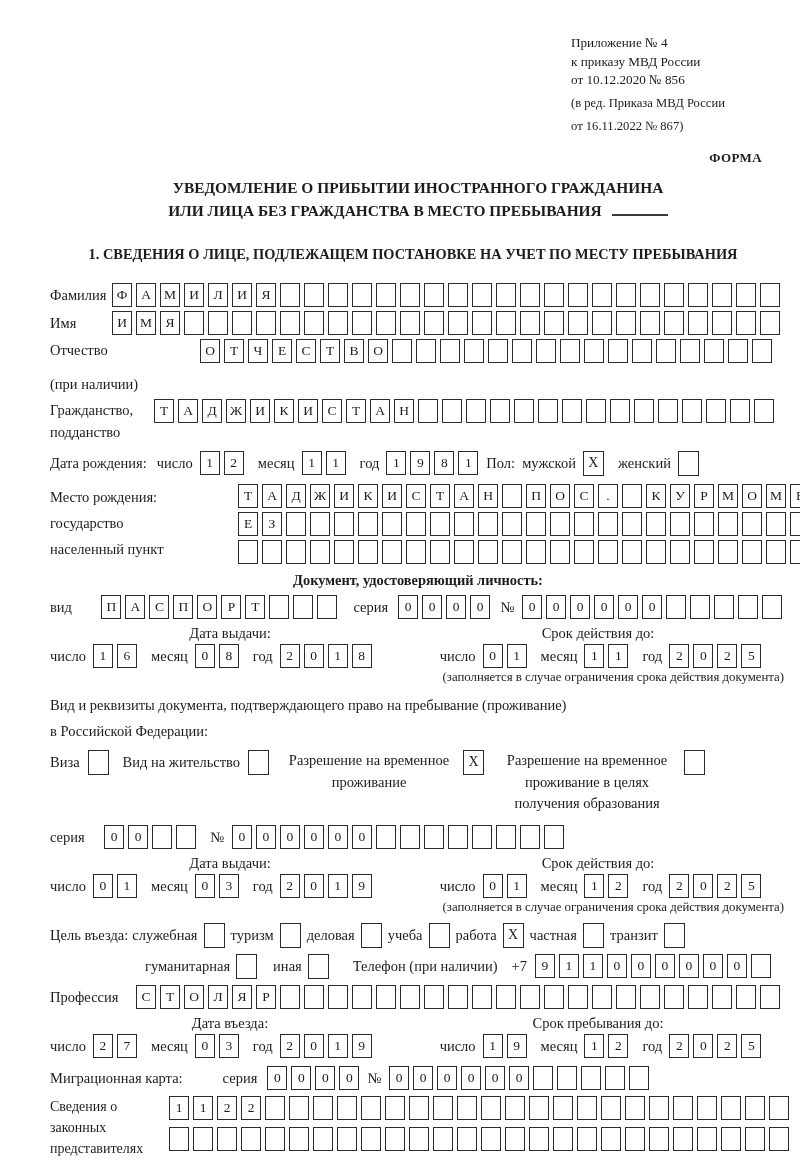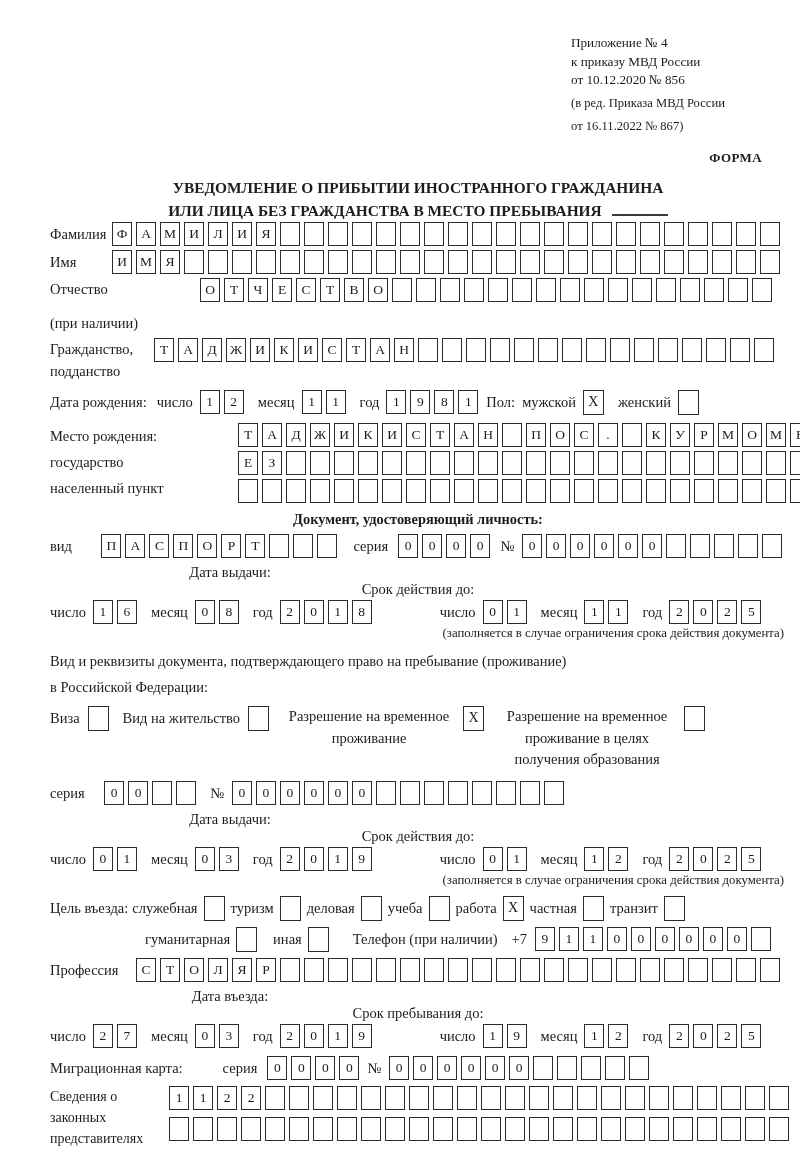--- a/index.html
+++ b/index.html
@@ -33,21 +33,21 @@
   .w150{width:150px;flex-shrink:0;gap:12px;}
   .w152{width:152px;flex-shrink:0;}
   .w105{width:105px;flex-shrink:0;}
   .w86{width:86px;flex-shrink:0;}
 
   .dlbl{font-size:14.5px;line-height:24px;margin:0 7px 0 10px;white-space:nowrap;}
   .dlbl.first{margin-left:0;}
   .dgroup{display:flex;align-items:flex-start;}
 
   .docheading{text-align:center;font-weight:bold;font-size:14.4px;margin:4px 0 6px 0;}
-  .dhead{display:flex;font-size:14.5px;margin:6px 0 2px 0;flex-direction:column;}
+  .dhead{display:flex;font-size:14.5px;margin:6px 0 2px 0;}
   .dhead .h1{width:360px;text-align:center;}
   .dhead .h2{flex:1;text-align:center;}
   .daterow{display:flex;align-items:flex-start;margin-bottom:2px;}
   .daterow .right{margin-left:64px;}
   .note{text-align:right;font-size:12.8px;margin:0 2px 8px 0;}
 
   .intro{font-size:14.5px;line-height:1.75;margin-top:4px;}
   .optrow{display:flex;align-items:flex-start;margin:6px 0 10px 0;}
   .opt{display:flex;align-items:flex-start;margin-right:14px;}
   .olbl{font-size:14.5px;line-height:24px;margin-right:8px;white-space:nowrap;}
@@ -73,20 +73,21 @@
     <div class="amend">от 16.11.2022 № 867)</div>
   </div>
 
   <div class="forma">ФОРМА</div>
 
   <div class="title">
     <div>УВЕДОМЛЕНИЕ О ПРИБЫТИИ ИНОСТРАННОГО ГРАЖДАНИНА</div>
     <div><span>ИЛИ ЛИЦА БЕЗ ГРАЖДАНСТВА В МЕСТО ПРЕБЫВАНИЯ</span><span class="blank"></span></div>
   </div>
 
+  <div class="s1head">1. СВЕДЕНИЯ О ЛИЦЕ, ПОДЛЕЖАЩЕМ ПОСТАНОВКЕ НА УЧЕТ ПО МЕСТУ ПРЕБЫВАНИЯ</div>
 
   <div class="frow">
     <span class="lbl w62">Фамилия</span>
     <span class="cells"><span class="cell">Ф</span><span class="cell">А</span><span class="cell">М</span><span class="cell">И</span><span class="cell">Л</span><span class="cell">И</span><span class="cell">Я</span><span class="cell"></span><span class="cell"></span><span class="cell"></span><span class="cell"></span><span class="cell"></span><span class="cell"></span><span class="cell"></span><span class="cell"></span><span class="cell"></span><span class="cell"></span><span class="cell"></span><span class="cell"></span><span class="cell"></span><span class="cell"></span><span class="cell"></span><span class="cell"></span><span class="cell"></span><span class="cell"></span><span class="cell"></span><span class="cell"></span><span class="cell"></span></span>
   </div>
 
   <div class="frow">
     <span class="lbl w62">Имя</span>
     <span class="cells"><span class="cell">И</span><span class="cell">М</span><span class="cell">Я</span><span class="cell"></span><span class="cell"></span><span class="cell"></span><span class="cell"></span><span class="cell"></span><span class="cell"></span><span class="cell"></span><span class="cell"></span><span class="cell"></span><span class="cell"></span><span class="cell"></span><span class="cell"></span><span class="cell"></span><span class="cell"></span><span class="cell"></span><span class="cell"></span><span class="cell"></span><span class="cell"></span><span class="cell"></span><span class="cell"></span><span class="cell"></span><span class="cell"></span><span class="cell"></span><span class="cell"></span><span class="cell"></span></span>
   </div>

